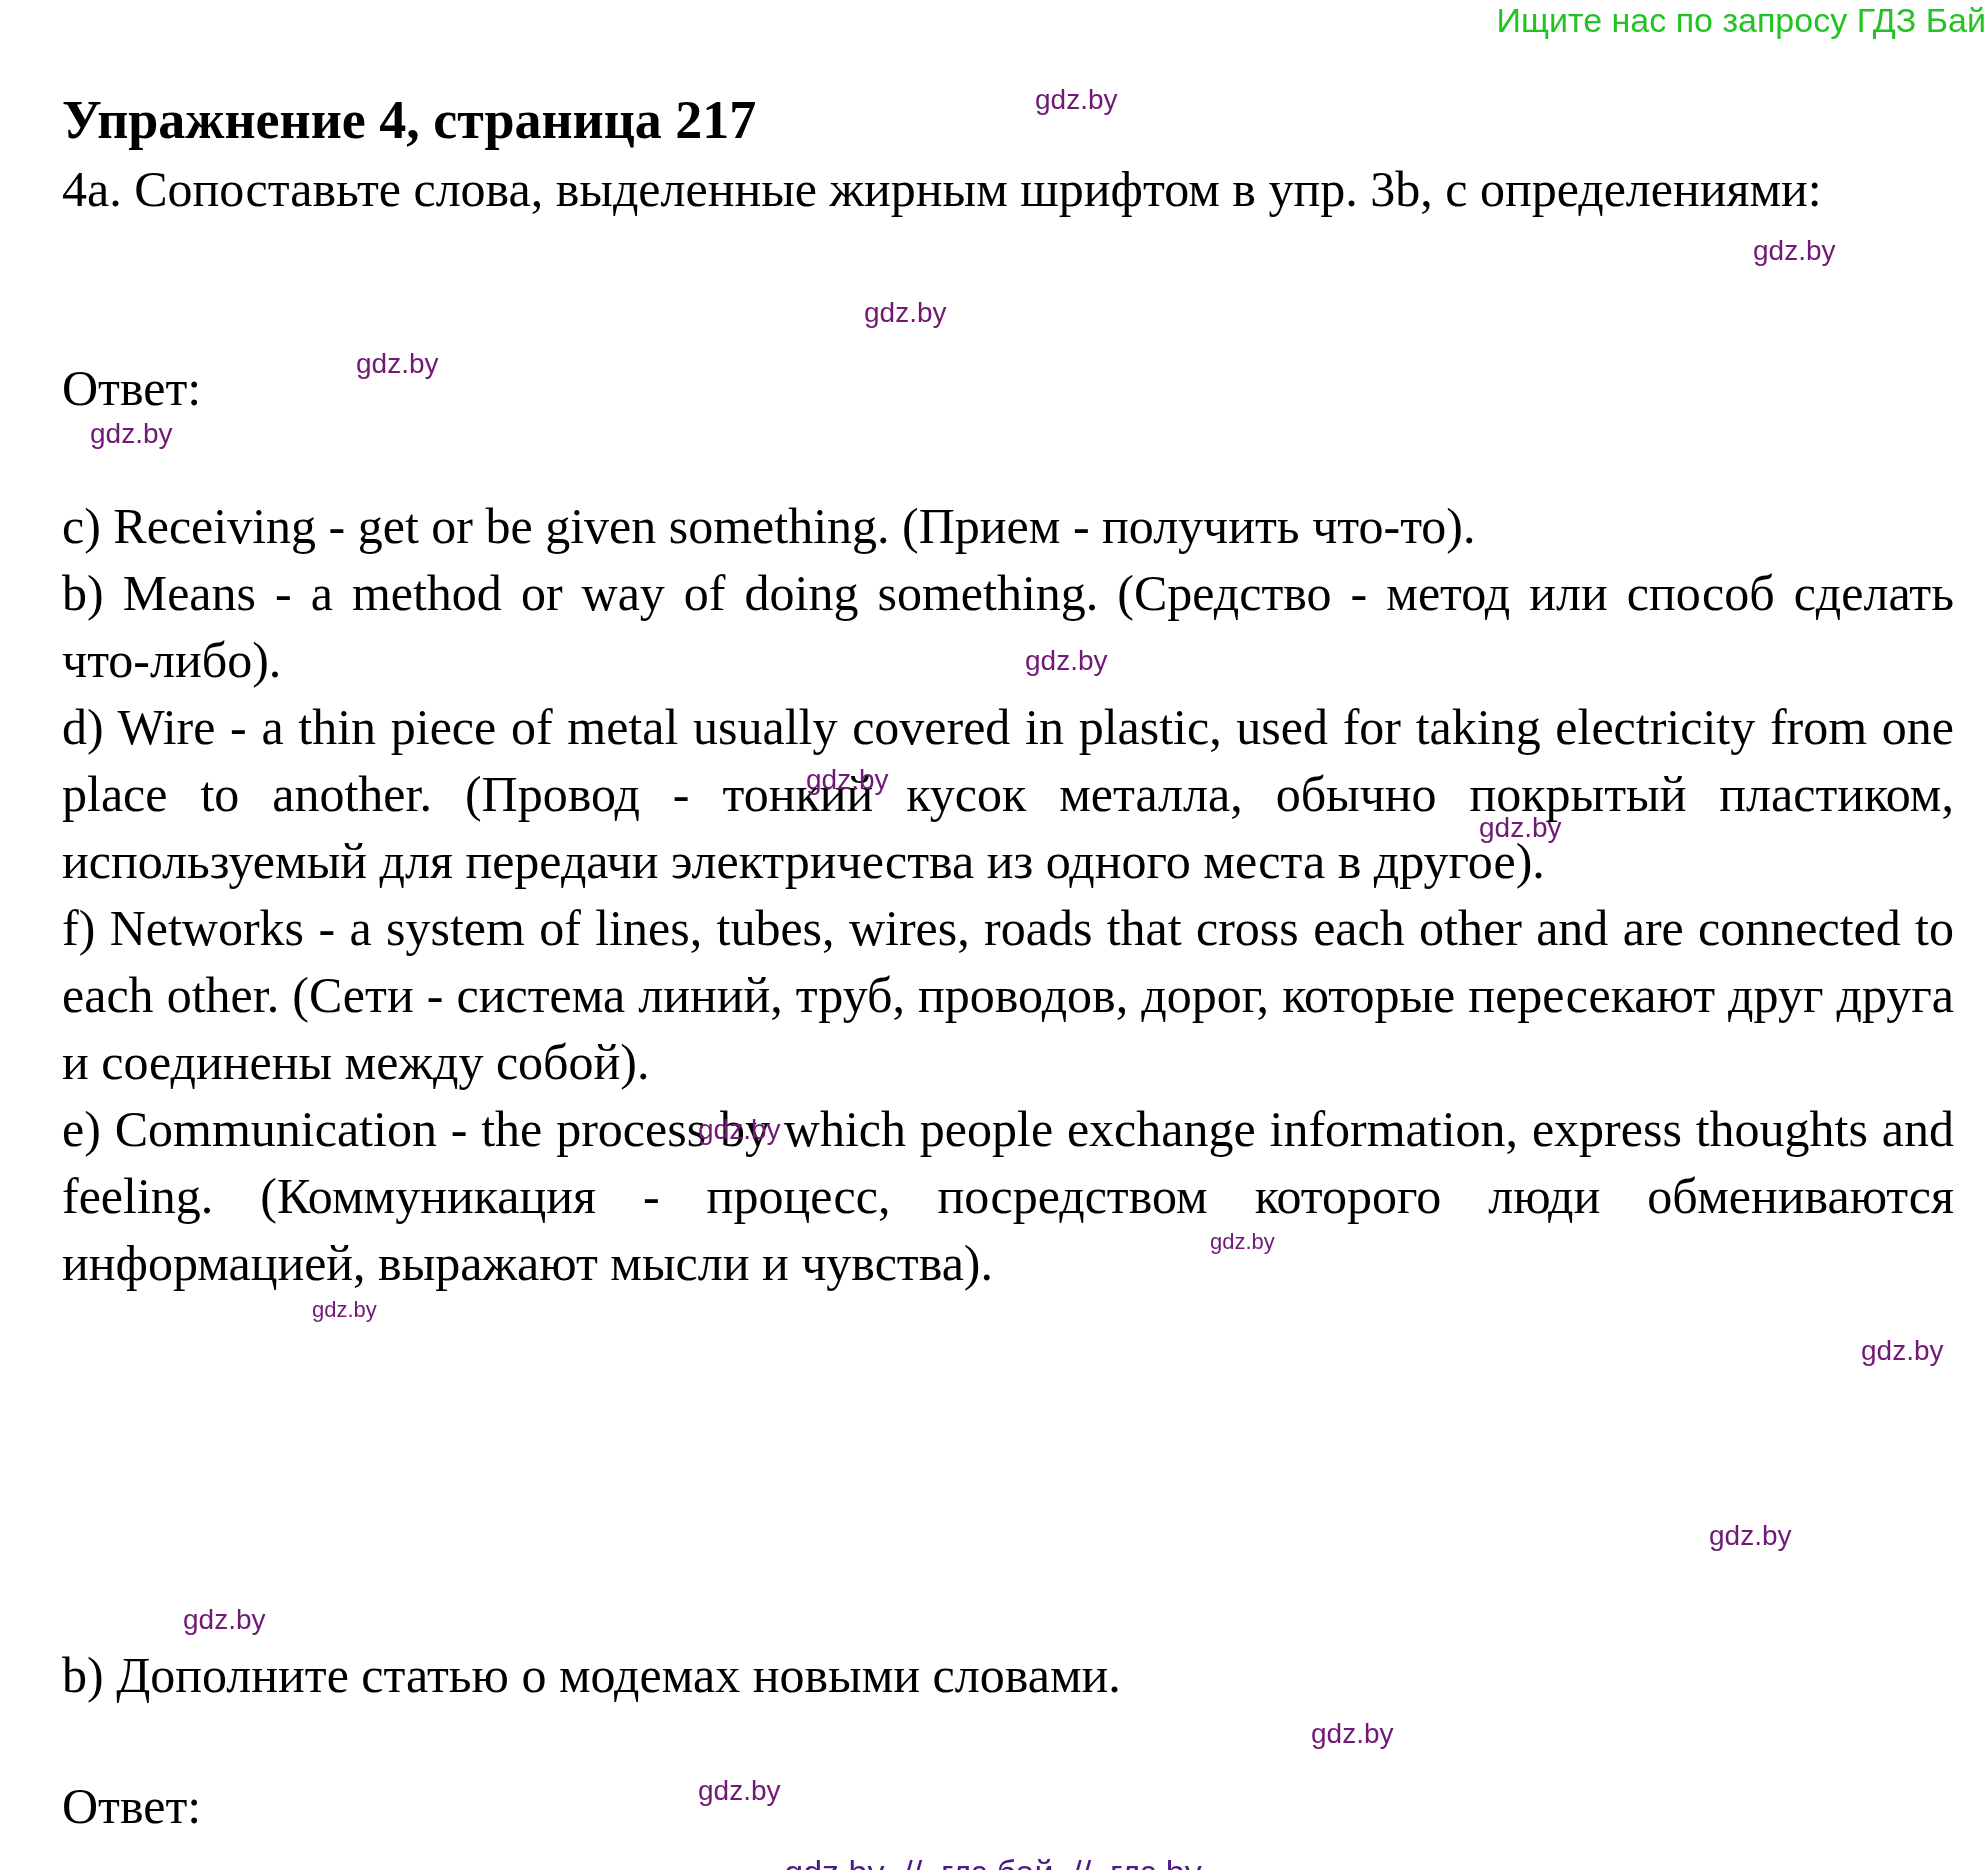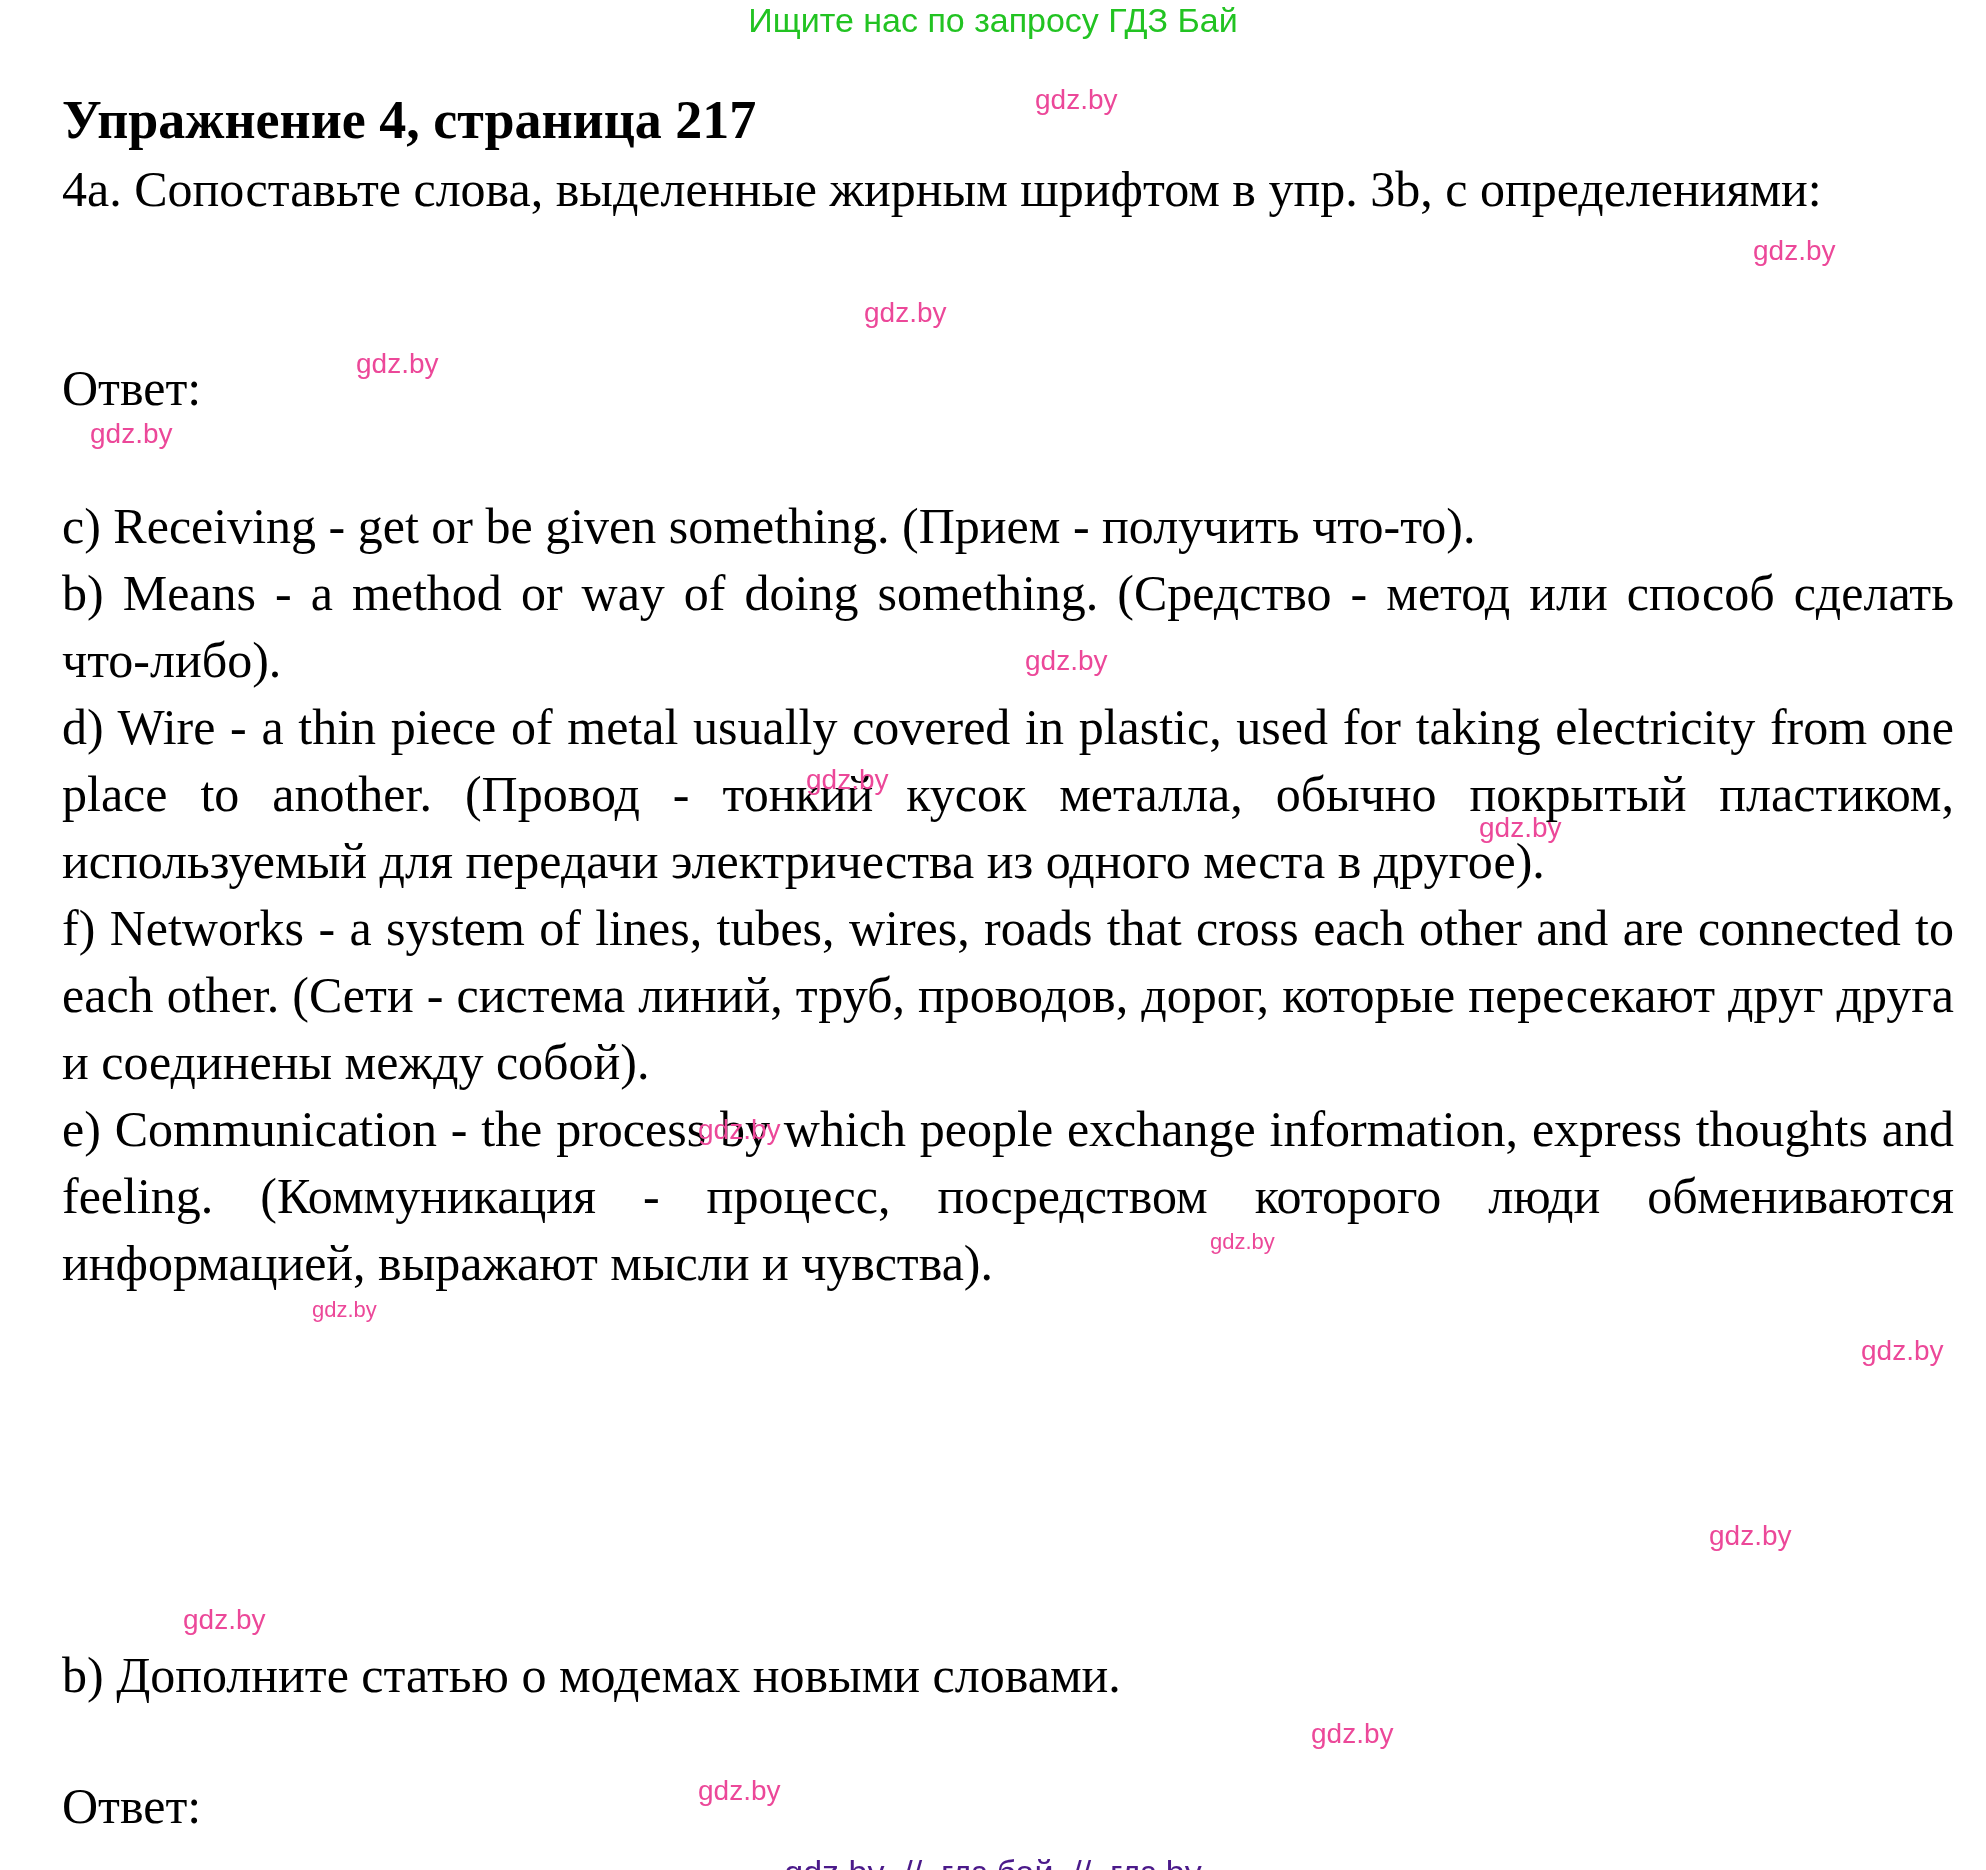--- a/index.html
+++ b/index.html
@@ -1,22 +1,22 @@
 <!DOCTYPE html>
 <html><head>
 <meta charset="utf-8">
 <style>
   html, body { margin:0; padding:0; background:#fff; }
   body { width:1986px; height:1871px; position:relative; overflow:hidden; font-family:"Liberation Serif", serif; color:#000; }
-  .top-banner { position:absolute; top:0; left:0; width:100%; text-align:center; font-family:"Liberation Sans", sans-serif; font-size:34px; color:#22c322; line-height:40px; }
+  .top-banner { position:absolute; top:0; left:0; width:100%; text-align:right; font-family:"Liberation Sans", sans-serif; font-size:34px; color:#22c322; line-height:40px; }
   .title { position:absolute; left:62px; top:88px; font-weight:bold; font-size:54px; line-height:64px; }
   .body-text { position:absolute; left:62px; width:1892px; font-size:50px; line-height:67px; text-align:justify; }
   .body-text p { margin:0; text-align:justify; }
   .answer-label { position:absolute; left:62px; font-size:50px; line-height:60px; }
-  .wm { position:absolute; font-family:"Liberation Sans", sans-serif; font-size:28px; color:#ec4899; line-height:32px; }
+  .wm { position:absolute; font-family:"Liberation Sans", sans-serif; font-size:28px; color:#701a75; line-height:32px; }
   .footer { position:absolute; left:0; width:100%; top:1852px; text-align:center; font-family:"Liberation Sans", sans-serif; font-size:34px; color:#4b1a8a; line-height:40px; white-space:pre; }
 </style>
 </head>
 <body>
 
 <div class="top-banner">Ищите нас по запросу ГДЗ Бай</div>
 
 <div class="title">Упражнение 4, страница 217</div>
 
 <div class="body-text" style="top:156px;">

